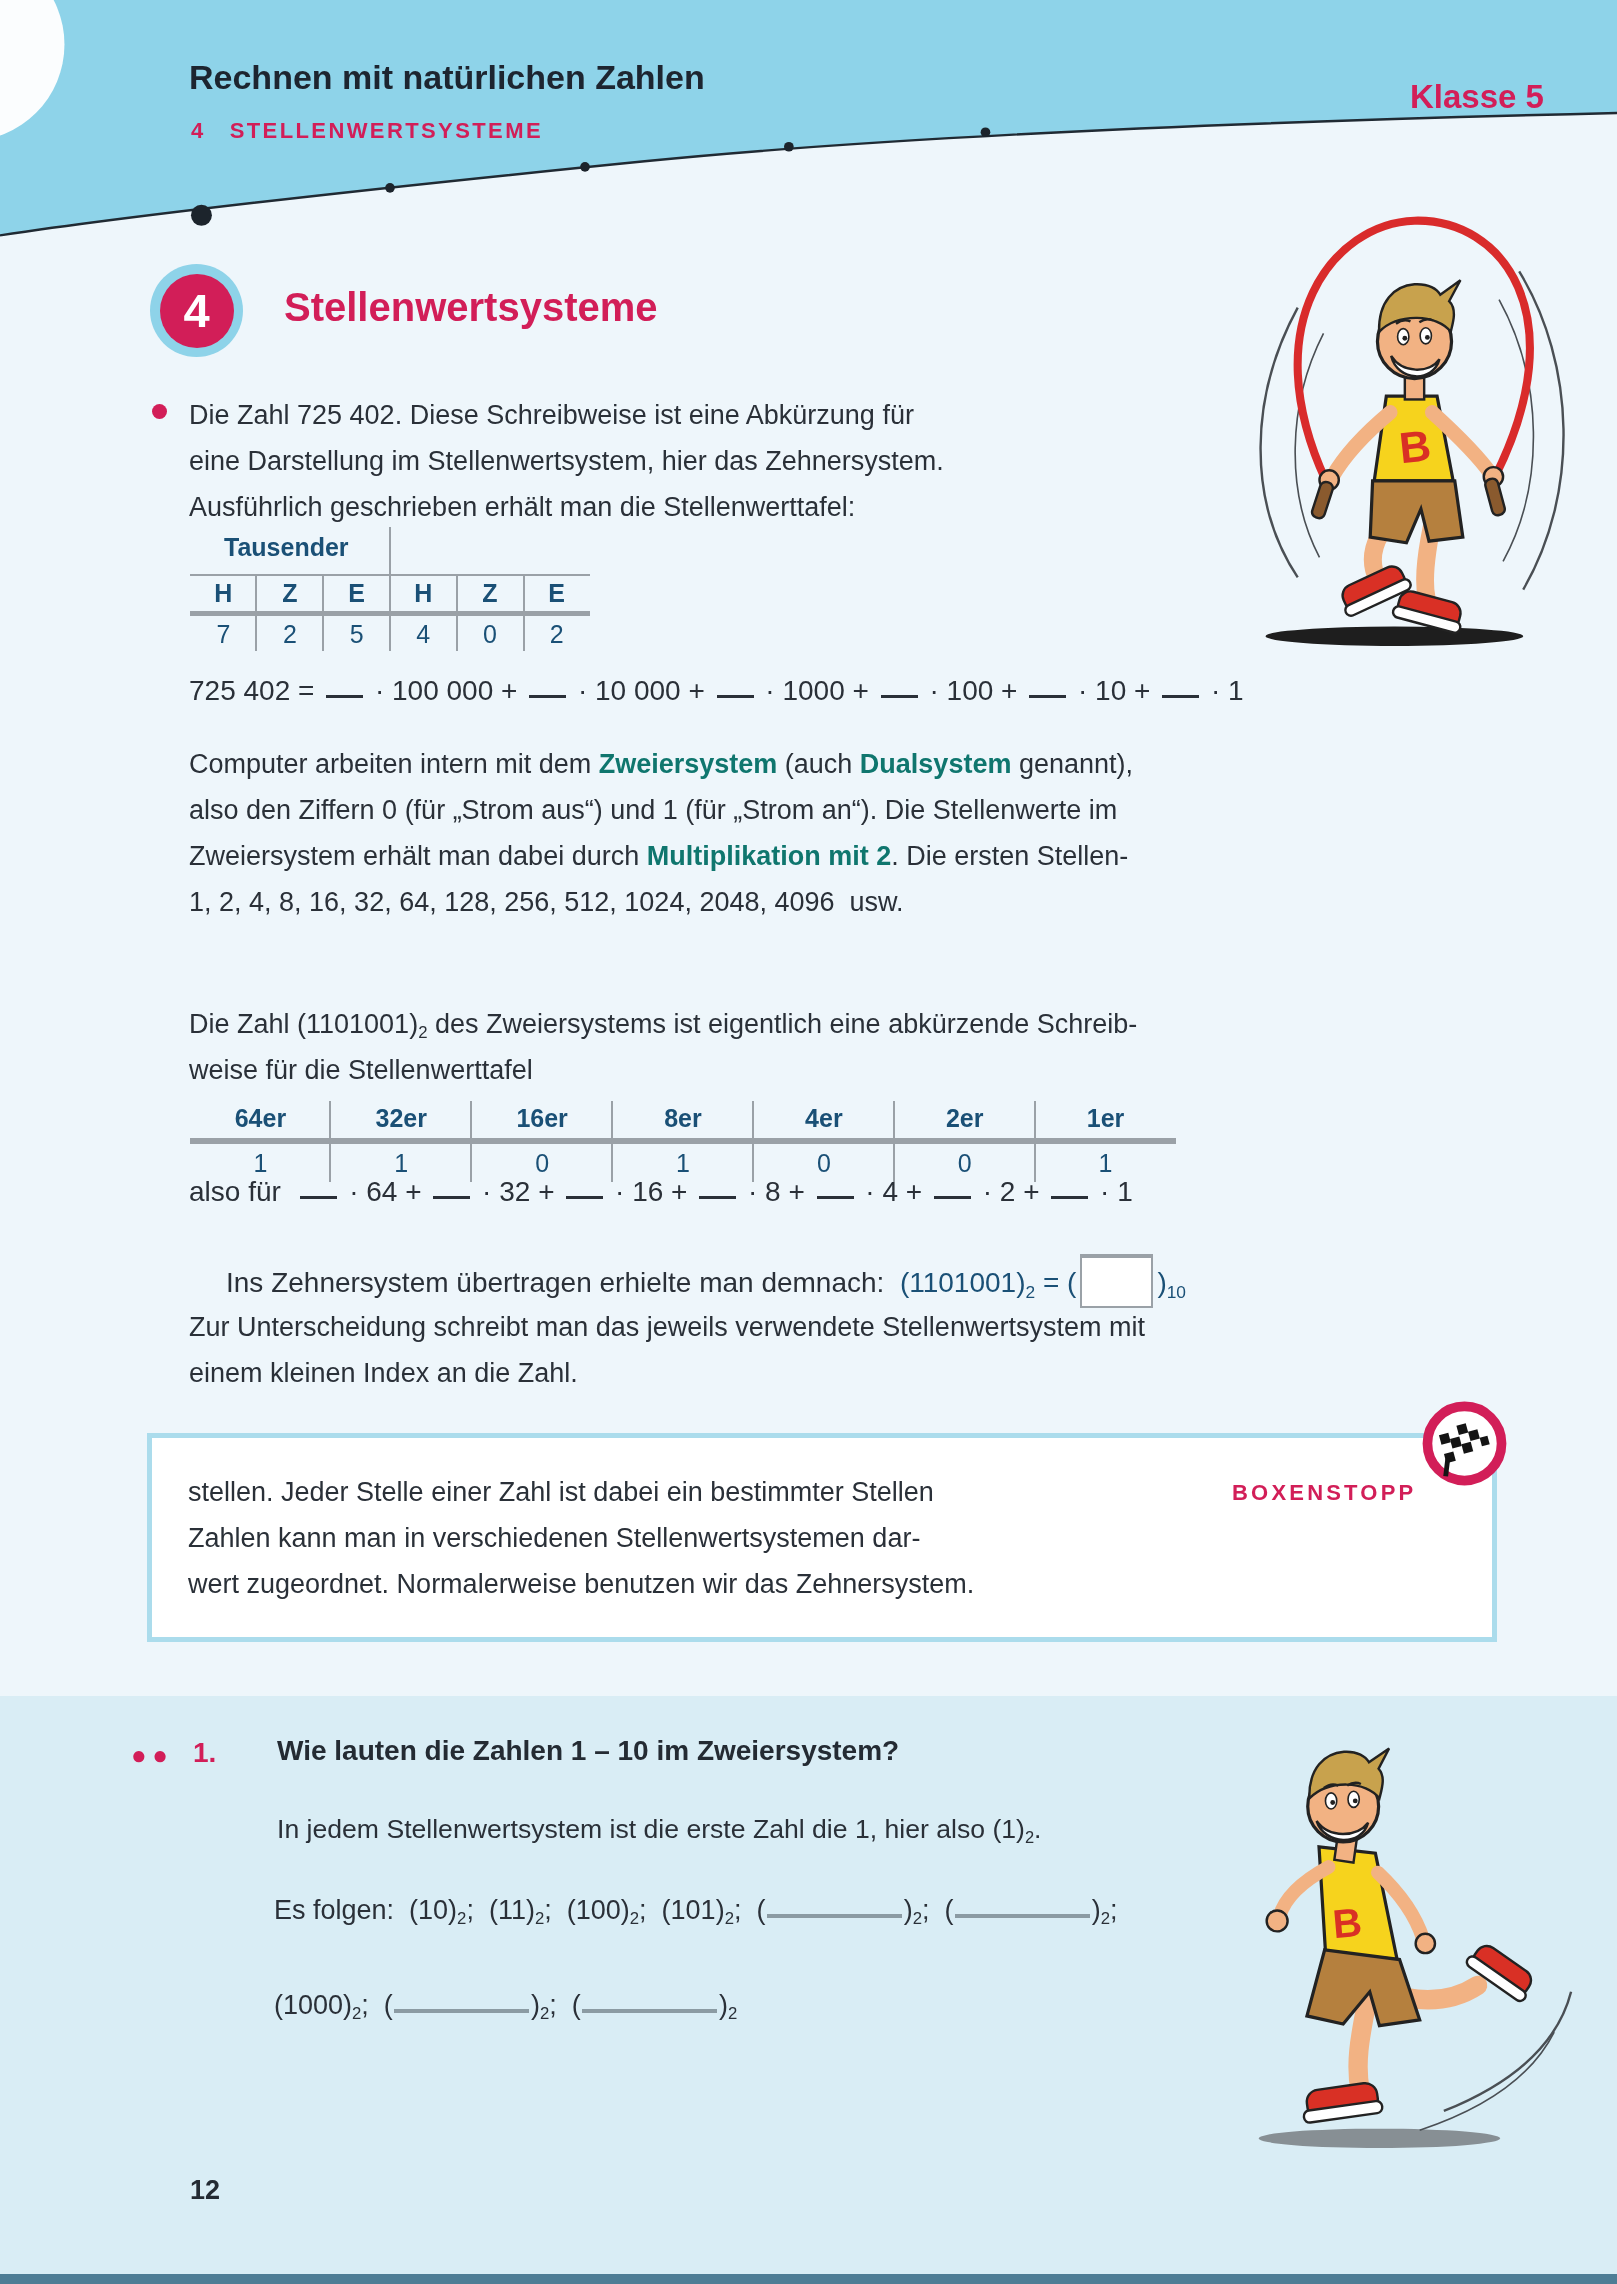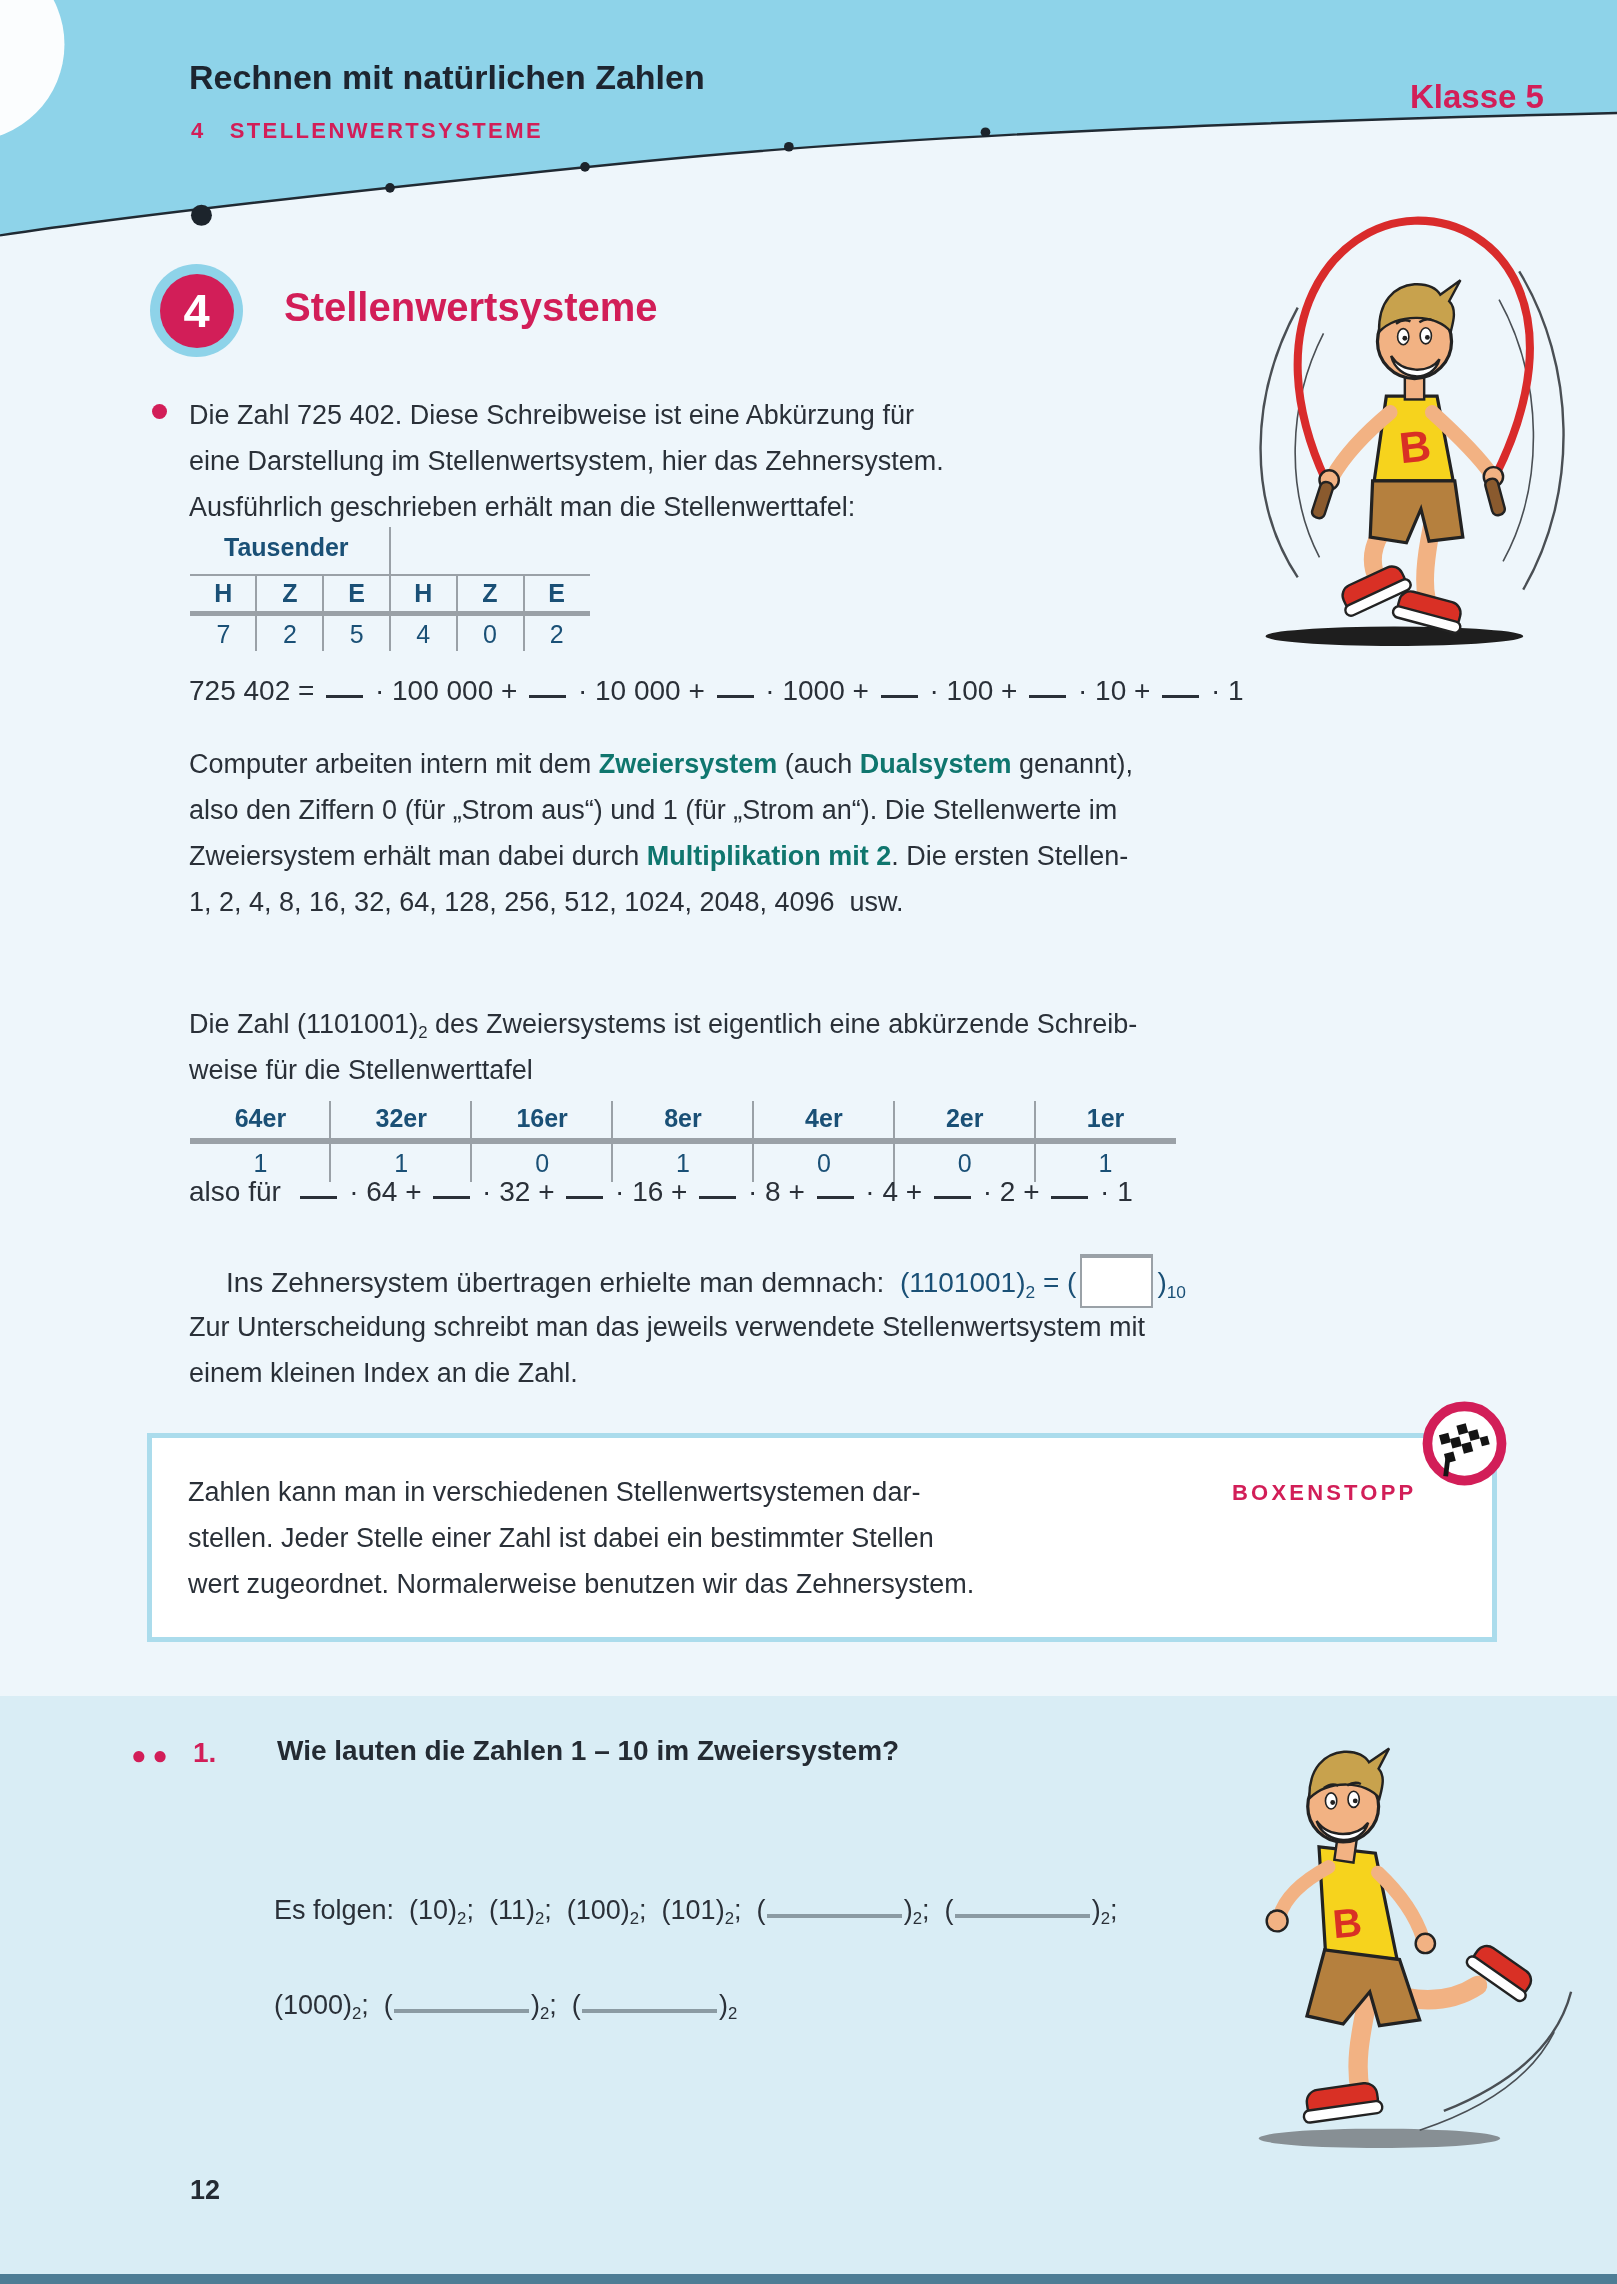--- a/index.html
+++ b/index.html
@@ -179,22 +179,22 @@
 
   <div class="abs decimal line">Ins Zehnersystem übertragen erhielte man demnach:  <span class="bl">(1101001)<sub>2</sub> = (</span><span class="ansbox"></span><span class="bl">)<sub>10</sub></span></div>
 
   <div class="abs indexnote">
       <div class="line">Zur Unterscheidung schreibt man das jeweils verwendete Stellenwertsystem mit</div>
       <div class="line">einem kleinen Index an die Zahl.</div>
     </div>
 
   <div class="abs box">
     <div class="box-text">
+        <div class="line">stellen. Jeder Stelle einer Zahl ist dabei ein bestimmter Stellen</div>
         <div class="line">Zahlen kann man in verschiedenen Stellenwertsystemen dar-</div>
-        <div class="line">stellen. Jeder Stelle einer Zahl ist dabei ein bestimmter Stellen</div>
         <div class="line">wert zugeordnet. Normalerweise benutzen wir das Zehnersystem.</div>
       </div>
     <div class="box-label">BOXENSTOPP</div>
   </div>
   <svg class="abs" style="left:1421px;top:1400px;" width="87" height="87" viewBox="0 0 108 108">
     <circle cx="54" cy="54" r="46" fill="#fff" stroke="#d21e58" stroke-width="12"></circle>
     <g transform="rotate(-15 54 54)" fill="#141414">
       <rect x="26" y="36" width="12" height="12"></rect>
         <rect x="26" y="60" width="12" height="12"></rect>
       <rect x="38" y="44" width="12" height="12"></rect>
@@ -205,20 +205,21 @@
       <rect x="74" y="33" width="12" height="12" opacity="0"></rect>
         <rect x="74" y="52" width="10" height="11"></rect>
       <rect x="22" y="66" width="6" height="22" transform="rotate(22 25 77)"></rect>
     </g>
   </svg>
 
   <div class="abs exercise">
     <div class="abs exdots">●●</div>
     <div class="abs exnum">1.</div>
     <div class="abs exq">Wie lauten die Zahlen 1 – 10 im Zweiersystem?</div>
+    <div class="abs exhint line">In jedem Stellenwertsystem ist die erste Zahl die 1, hier also (1)<sub>2</sub>.</div>
     <div class="abs exseq1 line">Es folgen:  (10)<sub>2</sub>;  (11)<sub>2</sub>;  (100)<sub>2</sub>;  (101)<sub>2</sub>;  (<span class="blank-g"></span>)<sub>2</sub>;  (<span class="blank-g"></span>)<sub>2</sub>;</div>
     <div class="abs exseq2 line">(1000)<sub>2</sub>;  (<span class="blank-g"></span>)<sub>2</sub>;  (<span class="blank-g"></span>)<sub>2</sub></div>
   </div>
 
   <svg class="abs" style="left:1221px;top:211px;" width="387" height="451" viewBox="0 0 480 560">
     <ellipse cx="215" cy="528" rx="160" ry="12" fill="#1e1e1e"></ellipse>
     <path d="M95,120 C35,230 32,360 95,455" stroke="#4a4f54" fill="none" stroke-width="3"></path>
     <path d="M127,152 C82,240 80,350 122,430" stroke="#4a4f54" fill="none" stroke-width="2"></path>
     <path d="M370,75 C440,190 445,350 375,470" stroke="#4a4f54" fill="none" stroke-width="3"></path>
     <path d="M345,110 C400,210 402,340 350,435" stroke="#4a4f54" fill="none" stroke-width="2"></path>

